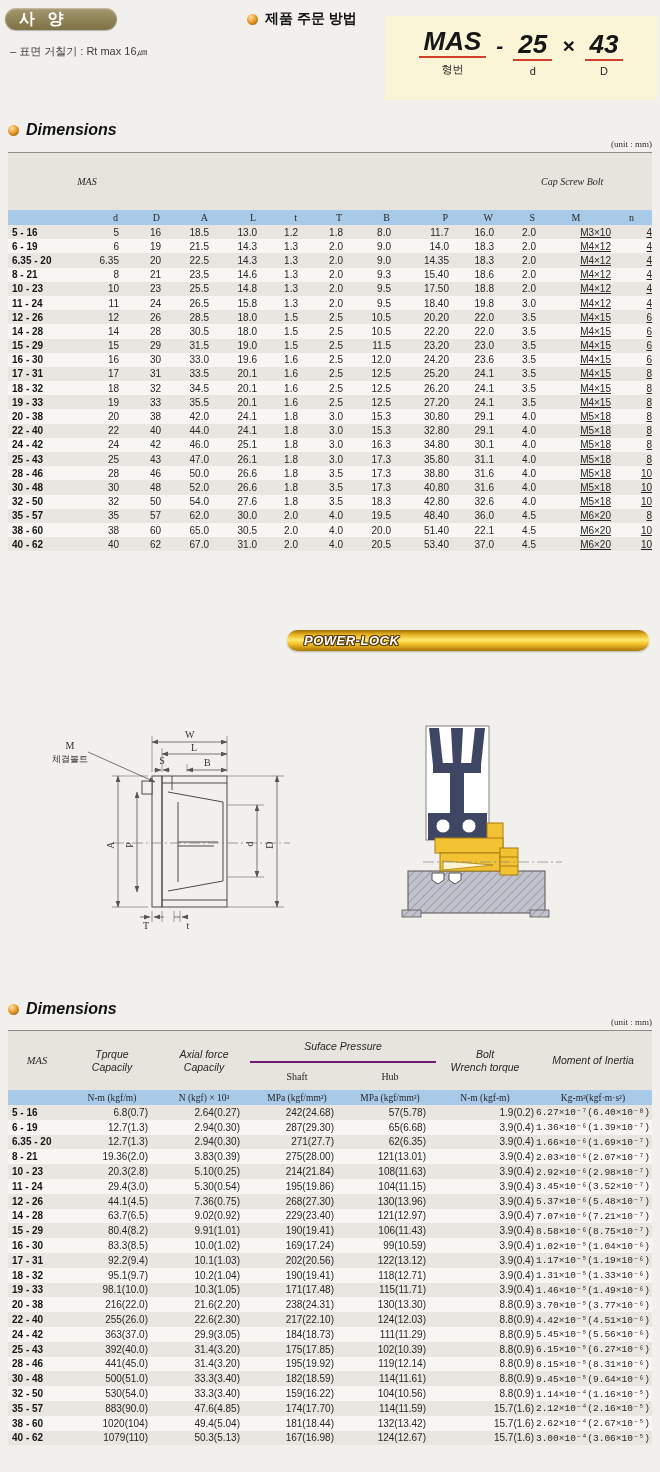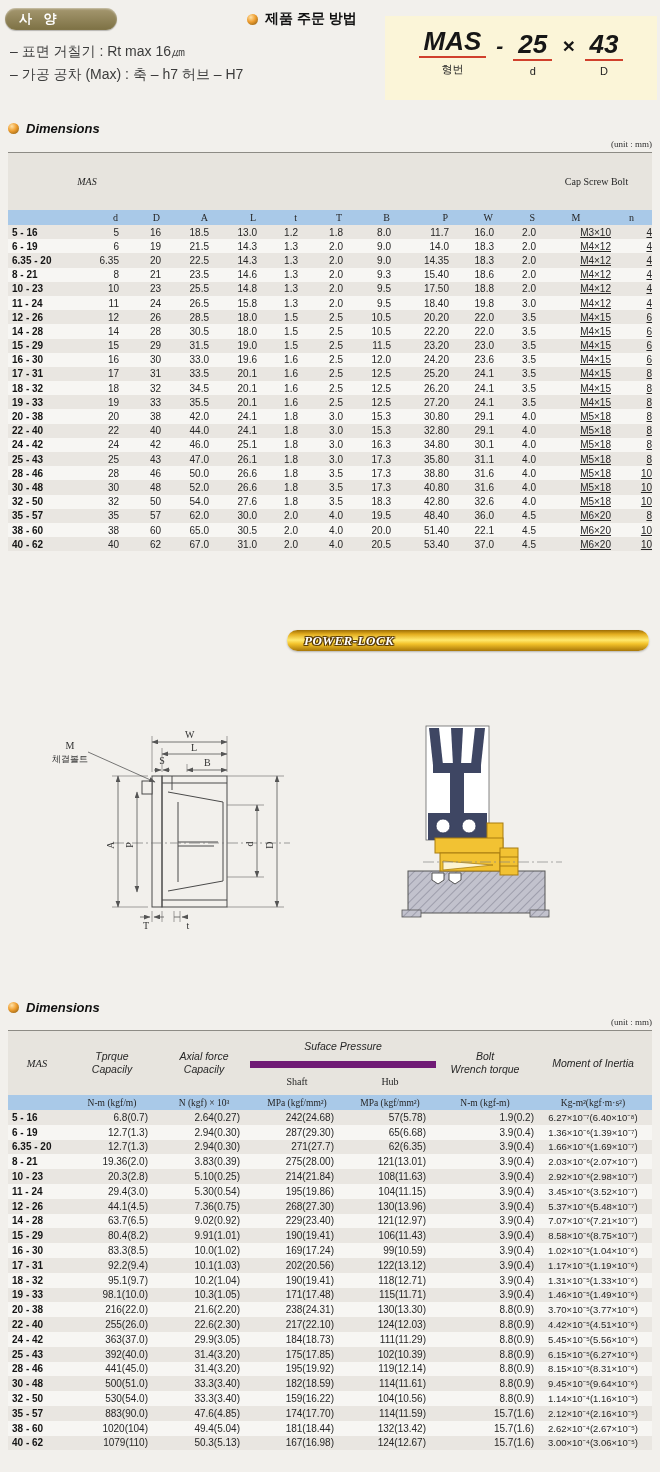--- a/index.html
+++ b/index.html
@@ -3,85 +3,84 @@
 <meta charset="utf-8">
 <style>
   html,body{margin:0;padding:0;}
   body{width:660px;height:1472px;background:#f2f0ec;font-family:"Liberation Sans",sans-serif;color:#2a2a2a;position:relative;overflow:hidden;}
   .abs{position:absolute;}
 
   
   .spec-badge{left:5px;top:8px;width:112px;height:22px;border-radius:12px;
     background:linear-gradient(180deg,#a59870,#7d7144);
     box-shadow:inset 0 1px 2px rgba(255,255,255,.45), 0 1px 1px rgba(0,0,0,.25);
-    color:#fff;font-weight:bold;font-size:13px;line-height:22px;padding-left:14px;letter-spacing:4px;box-sizing:border-box;}
-  .spec-list{left:10px;top:40px;font-size:14px;color:#3c3c3c;line-height:23px;}
+    color:#fff;font-weight:bold;font-size:16px;line-height:22px;padding-left:14px;letter-spacing:4px;box-sizing:border-box;}
+  .spec-list{left:10px;top:40px;font-size:11px;color:#3c3c3c;line-height:23px;}
 
   
   .order-head{left:247px;top:10px;display:flex;align-items:center;gap:7px;font-weight:bold;font-size:14px;color:#111;}
   .sphere{width:11px;height:11px;border-radius:50%;flex:0 0 auto;
     background:radial-gradient(circle at 35% 30%, #ffe1a6, #ee9d2e 45%, #7e5510 100%);}
   .order-box{left:385px;top:16px;width:272px;height:84px;background:#fbf5d8;}
   .order-formula{display:flex;align-items:flex-end;justify-content:center;gap:10px;margin-top:10px;}
   .order-part{display:flex;flex-direction:column;align-items:center;}
   .order-code{font-style:italic;font-weight:bold;font-size:26px;color:#161616;border-bottom:2px solid #d0402c;padding:0 5px;line-height:30px;}
   .order-lbl{font-size:11px;color:#222;margin-top:4px;}
   .order-sep{font-style:italic;font-weight:bold;font-size:21px;color:#161616;margin-bottom:19px;}
 
   
   .sec-head{display:flex;align-items:center;gap:7px;}
-  .sec-title{font-style:italic;font-weight:bold;font-size:13px;color:#111;}
+  .sec-title{font-style:italic;font-weight:bold;font-size:16px;color:#111;}
   .unit-note{font-family:"Liberation Serif",serif;font-size:9px;color:#333;padding-left:41px;}
 
   
   table.dims{border-collapse:collapse;table-layout:fixed;width:644px;border-top:1px solid #8d8b85;}
   table.dims td{padding:0;vertical-align:middle;font-size:10px;color:#262626;overflow:hidden;white-space:nowrap;}
   .band1 td{background:#e7e4de;}
   .band2 td{background:#a9c9e8;height:15px;font-family:"Liberation Serif",serif;font-size:10.5px;color:#1e1e1e;}
   .corner{font-family:"Liberation Serif",serif;font-style:italic;font-size:11px;text-align:center;}
-  .csb{font-family:"Liberation Serif",serif;font-size:10.5px;text-align:center;}
+  .csb{font-family:"Liberation Serif",serif;font-style:italic;font-size:10.5px;text-align:left;}
   #t1 .band1 td{height:57px;}
   #t1 .band2 td{text-align:right;padding-right:6px;}
   #t1 .band2 td.cc{text-align:center;padding-right:0;}
   #t1 tbody tr{height:14.2px;}
   #t1 tbody td{text-align:right;padding-right:5px;}
   #t1 tbody td:first-child{text-align:left;padding-left:4px;font-weight:bold;color:#151515;}
   #t1 tbody td:nth-child(12),#t1 tbody td:nth-child(13){padding-right:0;text-decoration:underline;}
 
   #t2 .band1 td{font-style:italic;font-size:10.5px;text-align:center;white-space:pre-line;line-height:13px;}
   #t2 tr.r0 td{height:30px;}
   #t2 tr.r1 td{height:27px;font-style:normal;font-family:"Liberation Serif",serif;font-size:10px;}
-  #t2 tr.r1 td.subline{border-top:7px solid #701a75;}
+  #t2 tr.r1 td.subline{border-top:2px solid #701a75;}
   #t2 .band2 td{text-align:center;font-size:9.5px;}
   #t2 tbody tr{height:14.8px;}
   #t2 tbody td{text-align:right;padding-right:10px;}
   #t2 tbody td:first-child{text-align:left;padding-left:4px;font-weight:bold;color:#151515;}
   #t2 tbody td:nth-child(6){text-align:right;padding-right:0;}
-  #t2 tbody td:nth-child(7){text-align:center;padding-right:0;font-size:9.5px;}
+  #t2 tbody td:nth-child(7){text-align:center;padding-right:0;font-size:9.5px;font-family:Liberation Mono, monospace;}
   tbody tr:nth-child(odd) td{background:#e9e6e1;}
   tbody tr:nth-child(even) td{background:#f7f6f3;}
 
   
   .banner{left:287px;top:630px;width:362px;height:21px;border-radius:11px;
     background:linear-gradient(180deg,#9c6d06 0%,#e3ad1e 20%,#ffe96e 48%,#f3c22a 66%,#a87708 100%);
-    box-shadow:0 1px 2px rgba(0,0,0,.25);font-family:Liberation Serif, serif;}
+    box-shadow:0 1px 2px rgba(0,0,0,.25);}
   .banner-label{position:absolute;left:17px;top:3px;font-style:italic;font-weight:bold;font-size:13px;letter-spacing:.5px;color:#fff;
     text-shadow:1px 1px 0 #5a3c06,-1px 1px 0 #5a3c06,1px -1px 0 #5a3c06,-1px -1px 0 #5a3c06,1px 0 0 #5a3c06,-1px 0 0 #5a3c06;}
 
   svg text{font-family:"Liberation Serif",serif;font-size:10px;fill:#333;}
   svg text.ko{font-family:"Liberation Sans",sans-serif;font-size:9px;}
 </style>
 </head>
 <body>
 
 <div class="abs spec-badge">사 양</div>
 
 <div class="abs spec-list">
   <div>– 표면 거칠기 : Rt max 16㎛</div>
-  <div>– 가공 공차 (Max) : 축 – h7 허브 – H7</div>
 </div>
 
 <div class="abs order-head">
   <span class="sphere"></span>
   <span>제품 주문 방법</span>
 </div>
 
 <div class="abs order-box">
   <div class="order-formula">
     <div class="order-part">

